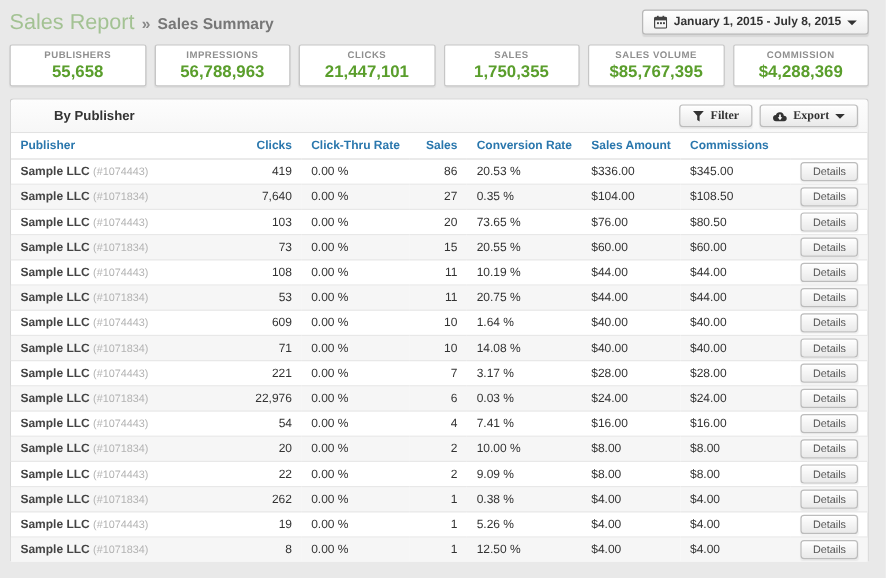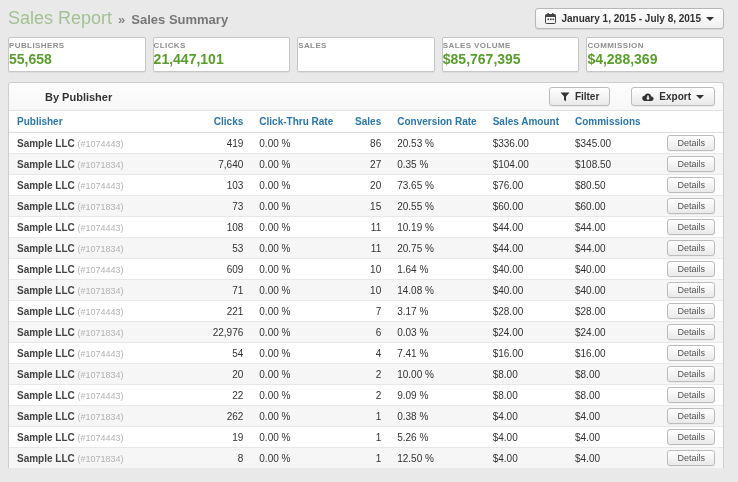--- a/index.html
+++ b/index.html
@@ -19,31 +19,31 @@
     box-shadow:0 1px 1px rgba(0,0,0,.08);margin-left:21px; }
   .caret { width:0; height:0; border-left:4px solid transparent; border-right:4px solid transparent;
     border-top:4px solid #333; display:inline-block; }
 
   .description { font-size:10px; color:#9c9c9c; margin-top:7px; padding-bottom:8px;
     border-bottom:1px solid #dcdcdc; }
 
   
   .stats-row { display:flex; gap:7px; margin-top:8px; }
   .stat-box { flex:1; background:#fff; border:1px solid #c6c6c6; border-radius:2px;
-    padding:3px 0 4px 0; box-shadow:0 1px 1px rgba(0,0,0,.05); }
+    text-align:center; padding:3px 0 4px 0; box-shadow:0 1px 1px rgba(0,0,0,.05); }
   .stat-label { font-size:8px; color:#8f8f8f; font-weight:bold; letter-spacing:.4px; display:block; }
   .stat-value { font-size:14px; color:#5a9e2c; font-weight:bold; display:block; margin-top:1px; }
 
   
   .panel { margin-top:10px; background:#fff; border:1px solid #cdcdcd; border-bottom:none; border-radius:3px 3px 0 0; }
   .panel-header { display:flex; justify-content:space-between; align-items:center;
     padding:4px 8px; background:linear-gradient(#fdfdfd,#f7f7f7); border-bottom:1px solid #e2e2e2;
     border-radius:3px 3px 0 0; }
   .panel-title { font-size:11px; font-weight:bold; color:#333;margin-left:28px; }
-  .panel-actions { display:flex; gap:21px; }
+  .panel-actions { display:flex; gap:6px;font-family:Liberation Serif, serif; }
   .btn { display:inline-flex; align-items:center; gap:5px; font-family:inherit;
     font-size:10px; font-weight:bold; color:#333; padding:3px 10px; cursor:pointer;
     background:linear-gradient(#ffffff,#e9e9e9); border:1px solid #bcbcbc; border-radius:3px;
     box-shadow:inset 0 1px 0 #fff, 0 1px 1px rgba(0,0,0,.05); }
   .btn-mini { font-size:9px; padding:2px 9px; color:#555; font-weight:normal; }
 
   
   table { width:100%; border-collapse:collapse; font-size:10px; }
   th { color:#2a77ad; font-weight:bold; text-align:left; padding:5px 8px;
     border-bottom:1px solid #ddd; white-space:nowrap; }
@@ -90,25 +90,30 @@
     </button>
   </div>
 
 
   <div class="stats-row">
     <div class="stat-box">
       <span class="stat-label">PUBLISHERS</span>
       <span class="stat-value">55,658</span>
     </div>
     <div class="stat-box">
+      <span class="stat-label">IMPRESSIONS</span>
+      <span class="stat-value">56,788,963</span>
+    </div>
+    <div class="stat-box">
       <span class="stat-label">CLICKS</span>
       <span class="stat-value">21,447,101</span>
     </div>
     <div class="stat-box">
       <span class="stat-label">SALES</span>
+      <span class="stat-value">1,750,355</span>
     </div>
     <div class="stat-box">
       <span class="stat-label">SALES VOLUME</span>
       <span class="stat-value">$85,767,395</span>
     </div>
     <div class="stat-box">
       <span class="stat-label">COMMISSION</span>
       <span class="stat-value">$4,288,369</span>
     </div>
   </div>

